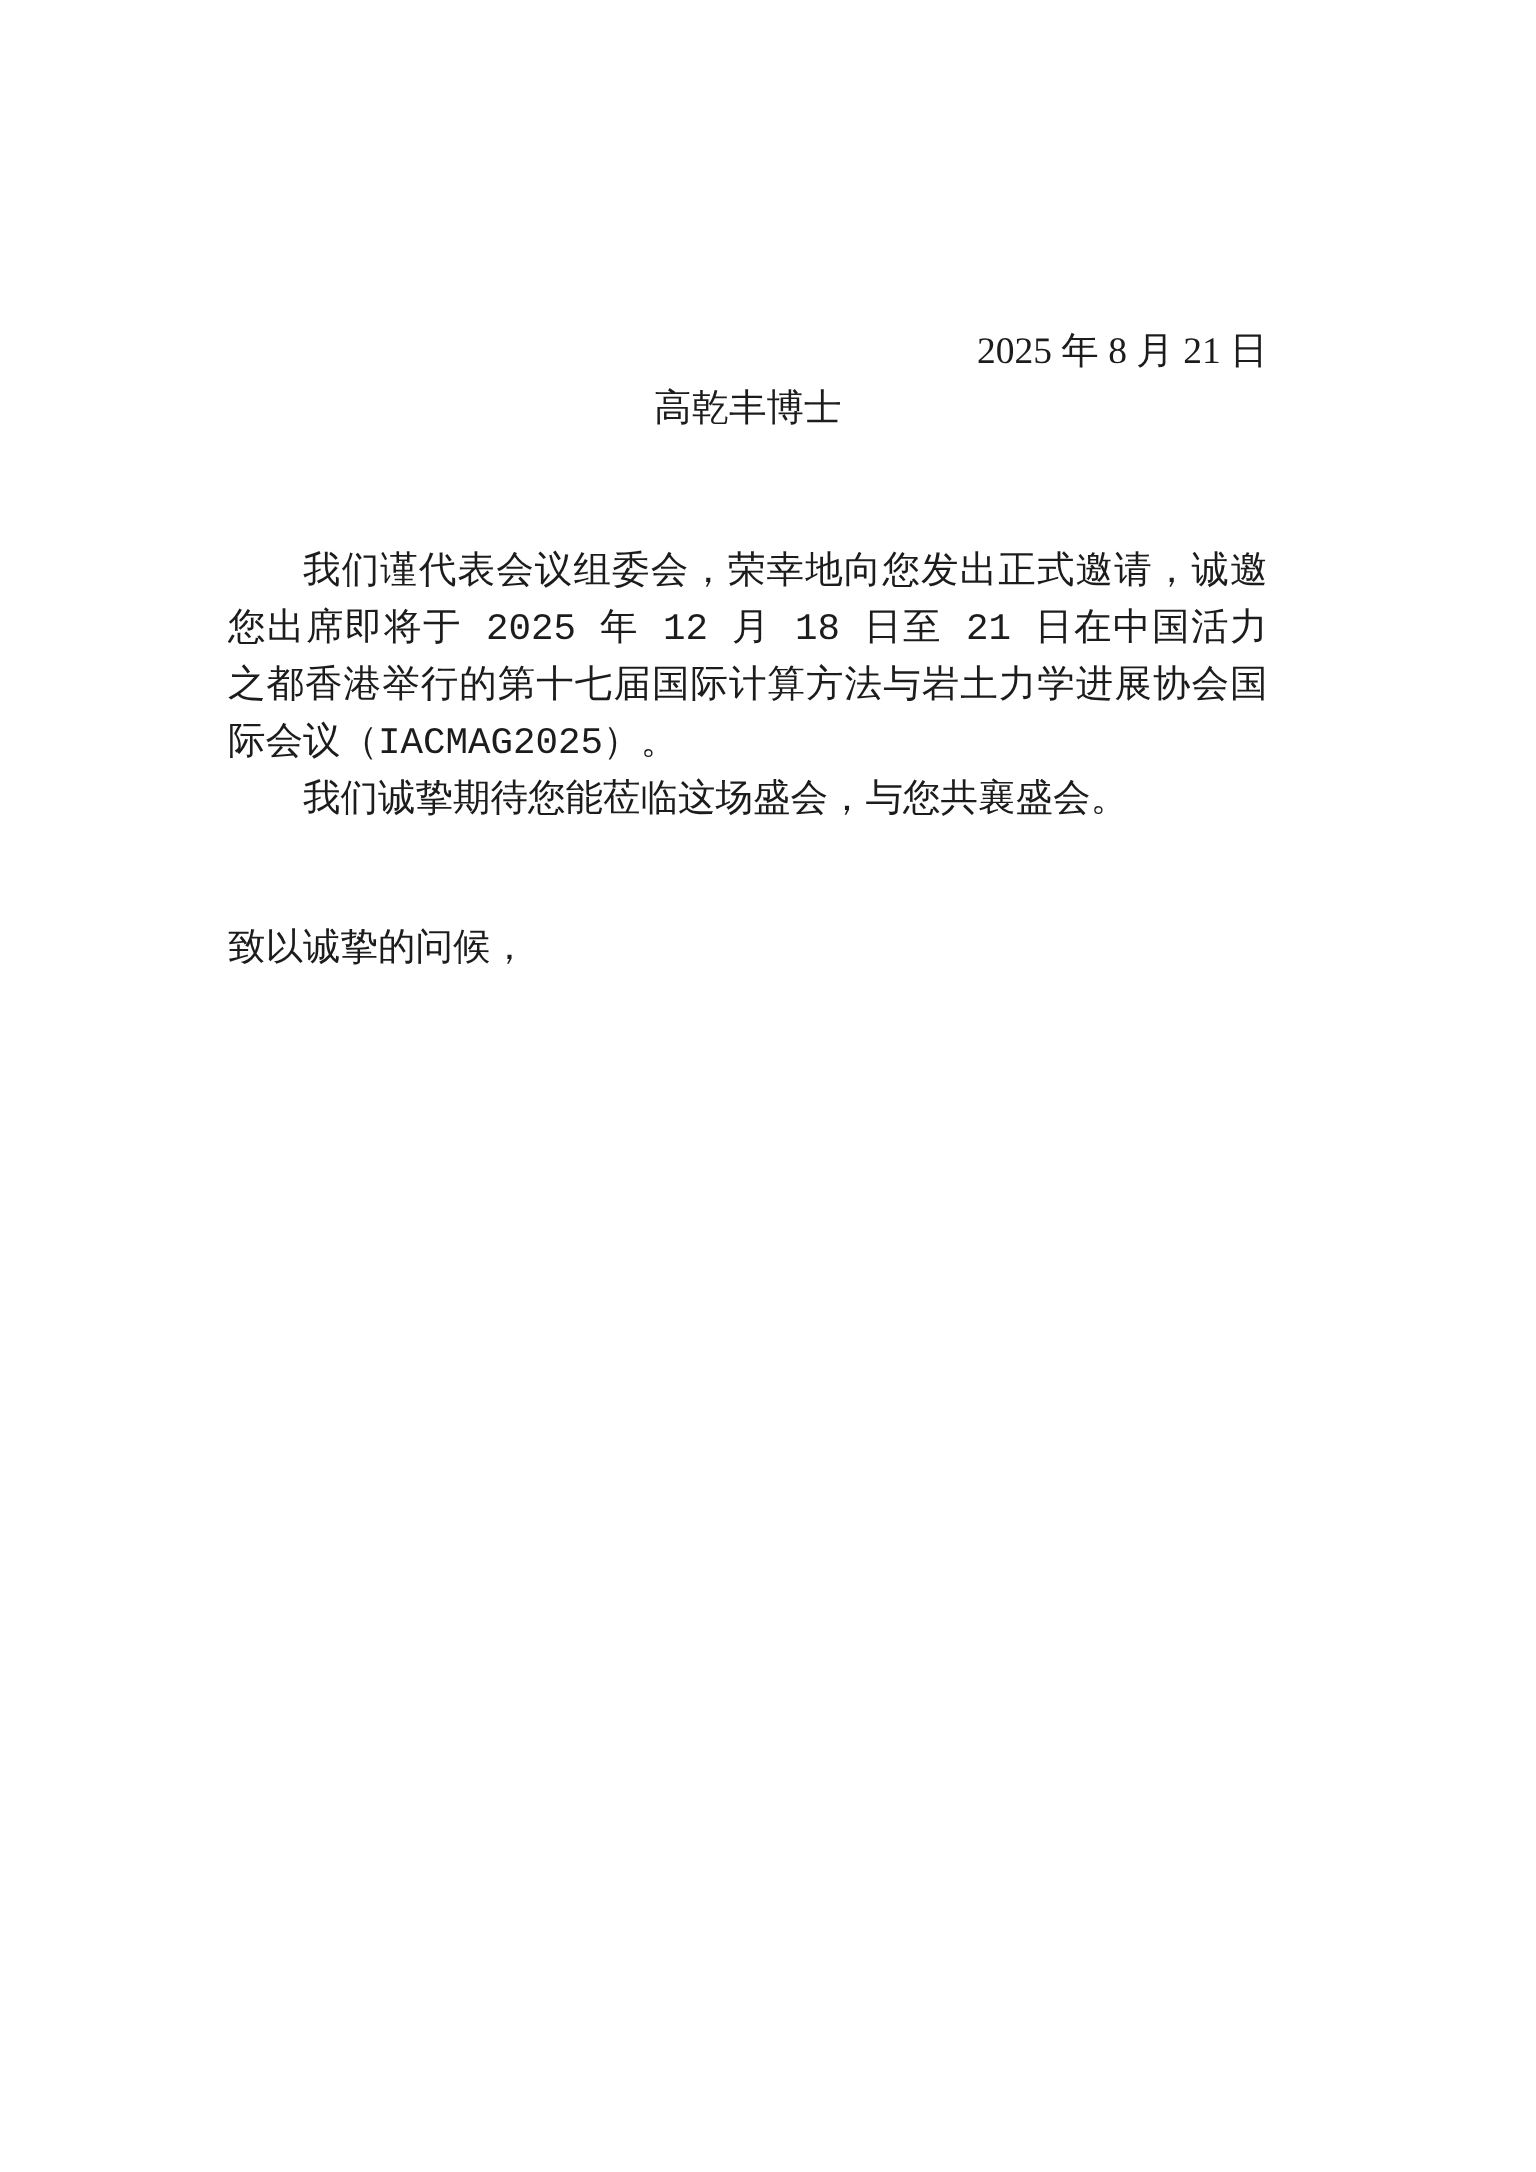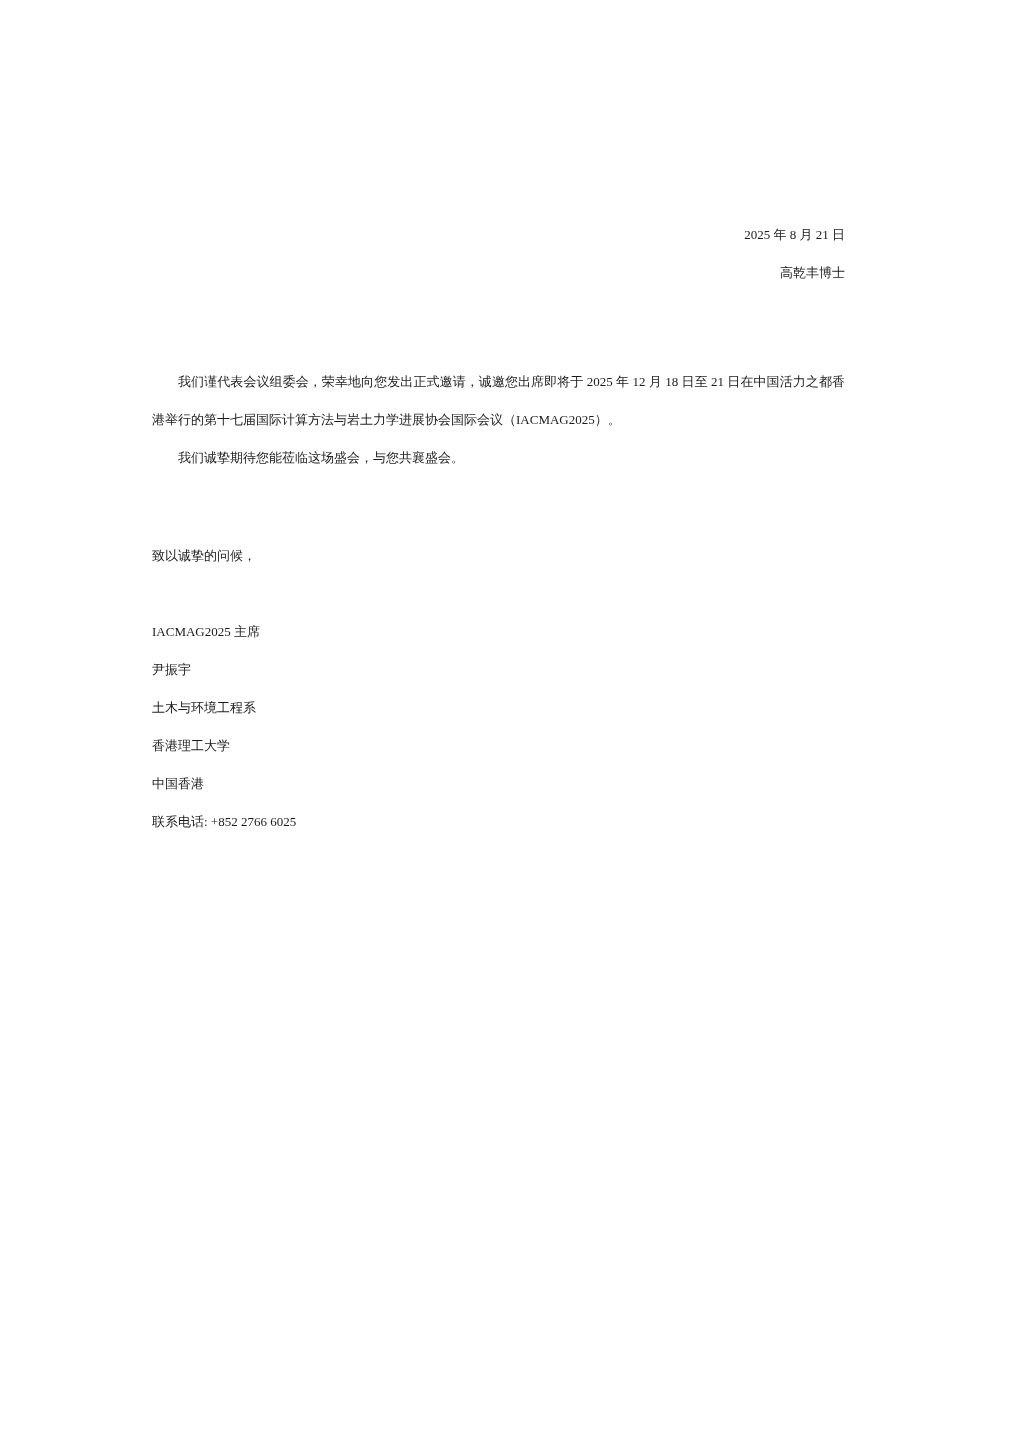--- a/index.html
+++ b/index.html
@@ -6,39 +6,40 @@
   html, body {
     background: #ffffff;
   }
   .page {
     position: relative;
     width: 1024px;
     height: 1448px;
     background: #ffffff;
     overflow: hidden;
     font-family: "Liberation Serif", "DejaVu Serif", serif;
-    font-size: 13px;
+    font-size: 25px;
     line-height: 38px;
     color: #1c1c1c;
   }
   .letter {
     position: absolute;
     left: 152px;
     top: 216px;
     width: 693px;
   }
   .date-line {
     text-align: right;
   }
   .recipient-block div {
-    text-align: right;
+    text-align: center;
   }
   .body-block {
     margin-top: 71px;
     text-align: justify;
+    font-family: Liberation Mono, monospace;
   }
   .body-block p {
     text-indent: 2em;
     margin: 0;
   }
   .closing-line {
     margin-top: 60px;
   }
   .signature-block {
     margin-top: 38px;
@@ -56,23 +57,15 @@
       <div>高乾丰博士</div>
     </div>
 
     <div class="body-block">
       <p>我们谨代表会议组委会，荣幸地向您发出正式邀请，诚邀您出席即将于 2025 年 12 月 18 日至 21 日在中国活力之都香港举行的第十七届国际计算方法与岩土力学进展协会国际会议（IACMAG2025）。</p>
       <p>我们诚挚期待您能莅临这场盛会，与您共襄盛会。</p>
     </div>
 
     <div class="closing-line">致以诚挚的问候，</div>
 
-    <div class="signature-block">
-      <div>IACMAG2025 主席</div>
-      <div>尹振宇</div>
-      <div>土木与环境工程系</div>
-      <div>香港理工大学</div>
-      <div>中国香港</div>
-      <div>联系电话: +852 2766 6025</div>
-    </div>
 
   </div>
 </div>
 
 </body></html>

